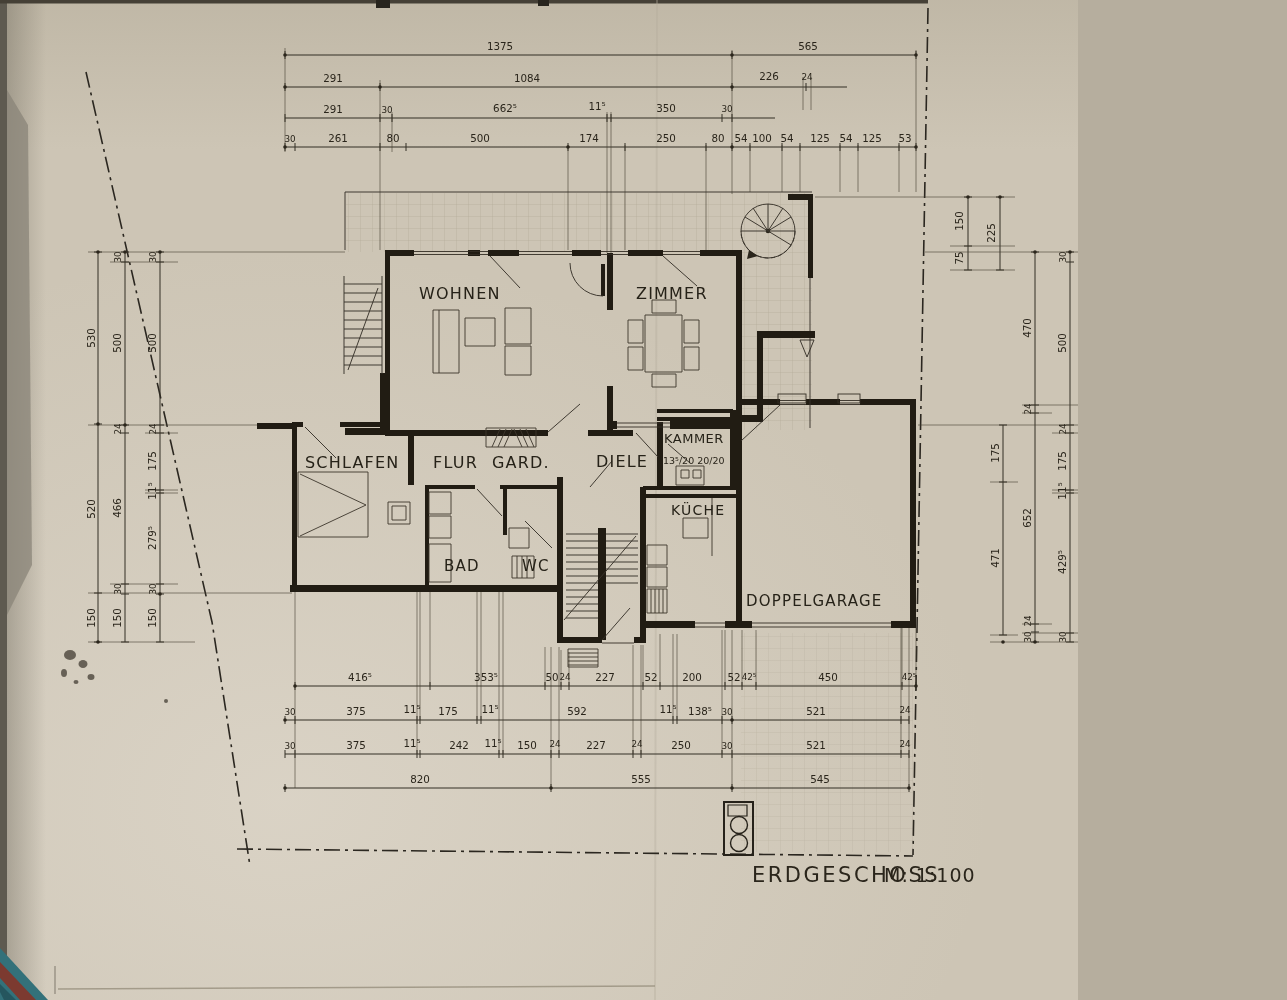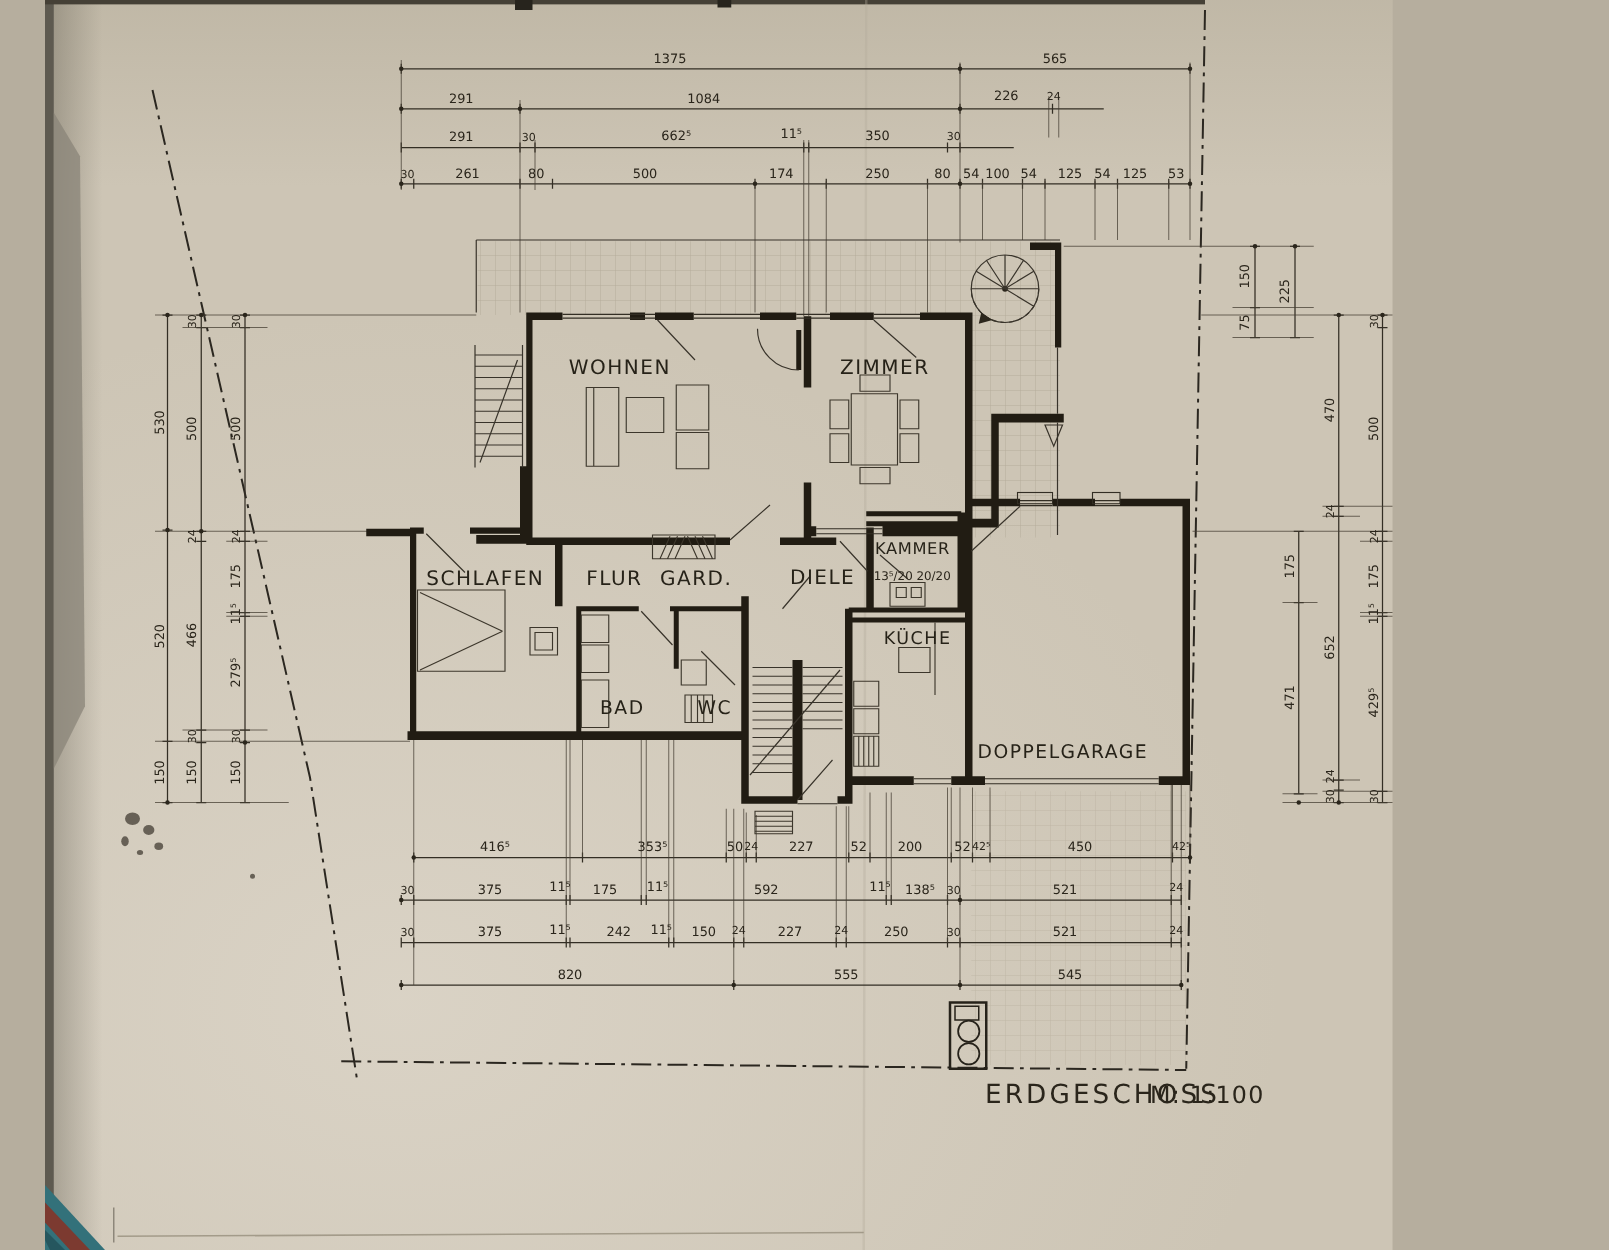--- a/index.html
+++ b/index.html
@@ -1,16 +1,16 @@
 <!DOCTYPE html>
 <html><head>
 <meta charset="utf-8">
 <style>
   html,body{margin:0;padding:0;background:#b6ae9e;}
-  #stage{position:relative;width:1078px;height:1000px;overflow:hidden;margin-left:36px;}
+  #stage{position:relative;width:1078px;height:1000px;overflow:hidden;}
   svg{display:block;}
   text{font-family:"DejaVu Sans",sans-serif;fill:#2a251b;}
   .d{font-size:10.3px;}
   .s{font-size:8.8px;}
   .r{font-size:16px;letter-spacing:1.2px;fill:#23201733;}
   .r,.rb{fill:#262218;}
   .rb{font-size:13px;letter-spacing:.5px;}
   .note{font-size:9.5px;}
   .title{font-size:21px;letter-spacing:2.5px;}
   .scale{font-size:19px;letter-spacing:1px;}

